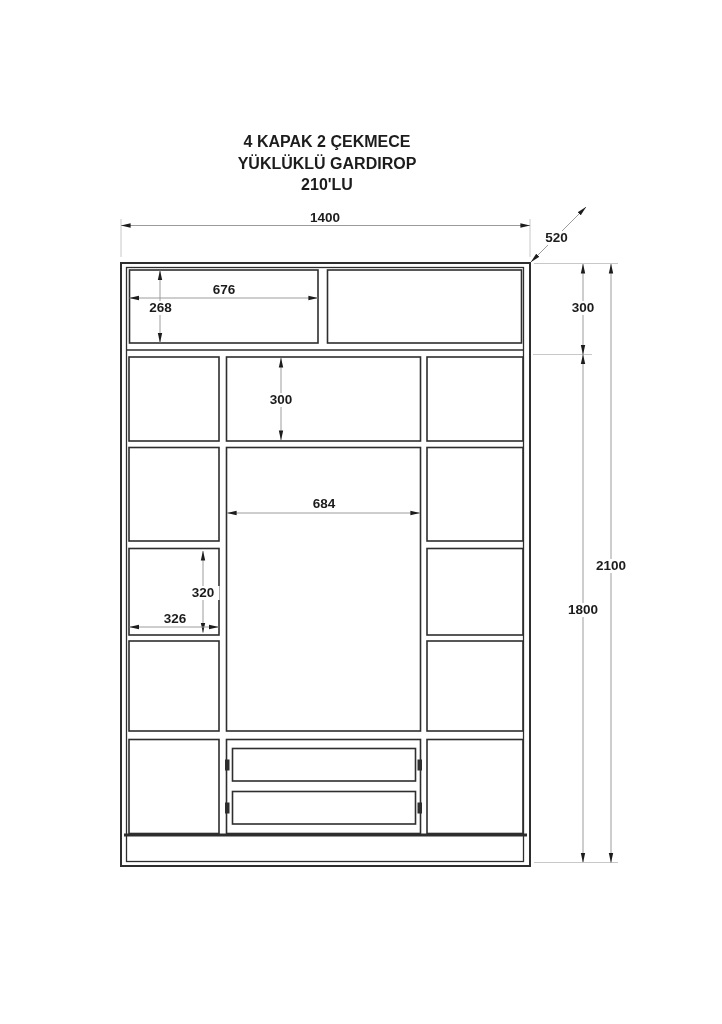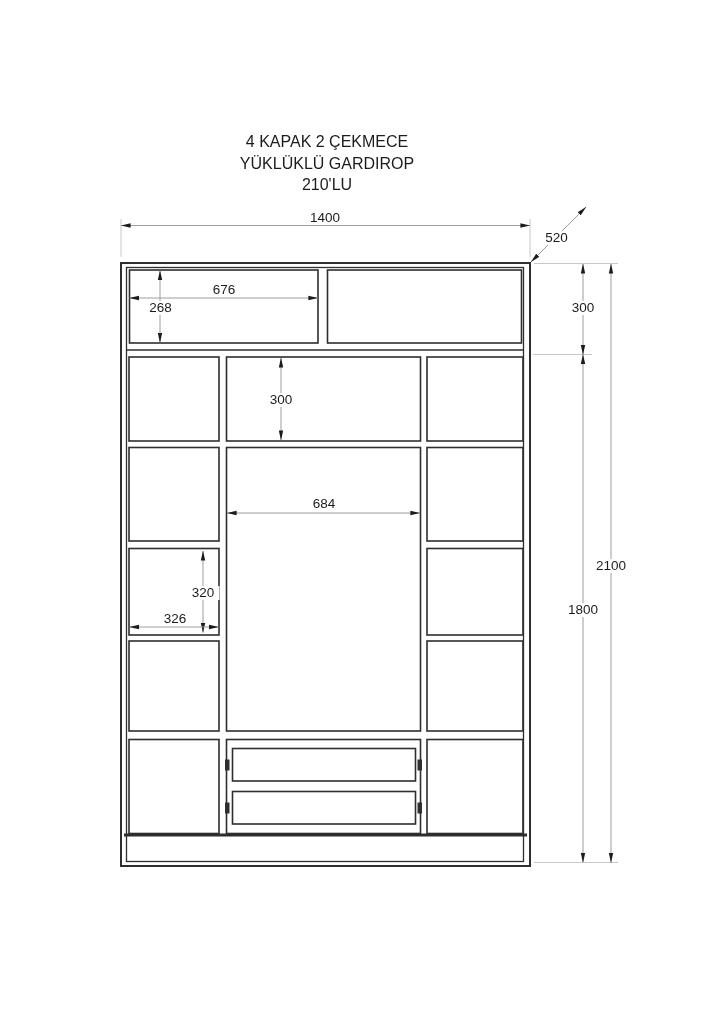--- a/index.html
+++ b/index.html
@@ -1,16 +1,16 @@
 <!DOCTYPE html>
 <html style="--background: #ffffff; --outline: #2e2e2e; --dimension-line: #9c9c9c; --extension-line: #c2c2c2; --text: #1c1c1c;"><head>
 <meta charset="utf-8">
 <style>
   html,body{margin:0;padding:0;background:#fff;}
-  #page{position:relative;width:722px;height:1024px;background:var(--background,#fff);overflow:hidden;}
+  #page{position:relative;width:722px;height:1024px;background:var(--background,#fff);overflow:hidden;font-weight:bold;}
   svg{display:block;}
   svg text{font-family:"Liberation Sans","DejaVu Sans",sans-serif;fill:var(--text,#1c1c1c);}
   .t-title{font-size:16px;text-anchor:middle;}
   .t-dim{font-size:13.5px;text-anchor:middle;}
   .ln-out{fill:none;stroke:var(--outline,#2e2e2e);stroke-width:2;}
   .ln1{fill:none;stroke:var(--outline,#2e2e2e);stroke-width:1.6;}
   .ln-thin{fill:none;stroke:var(--outline,#2e2e2e);stroke-width:1.3;}
   .base{stroke:var(--outline,#2e2e2e);stroke-width:3;}
   .dim{stroke:var(--dimension-line,#9c9c9c);stroke-width:1;fill:none;}
   .ext{stroke:var(--extension-line,#c0c0c0);stroke-width:0.9;fill:none;}

